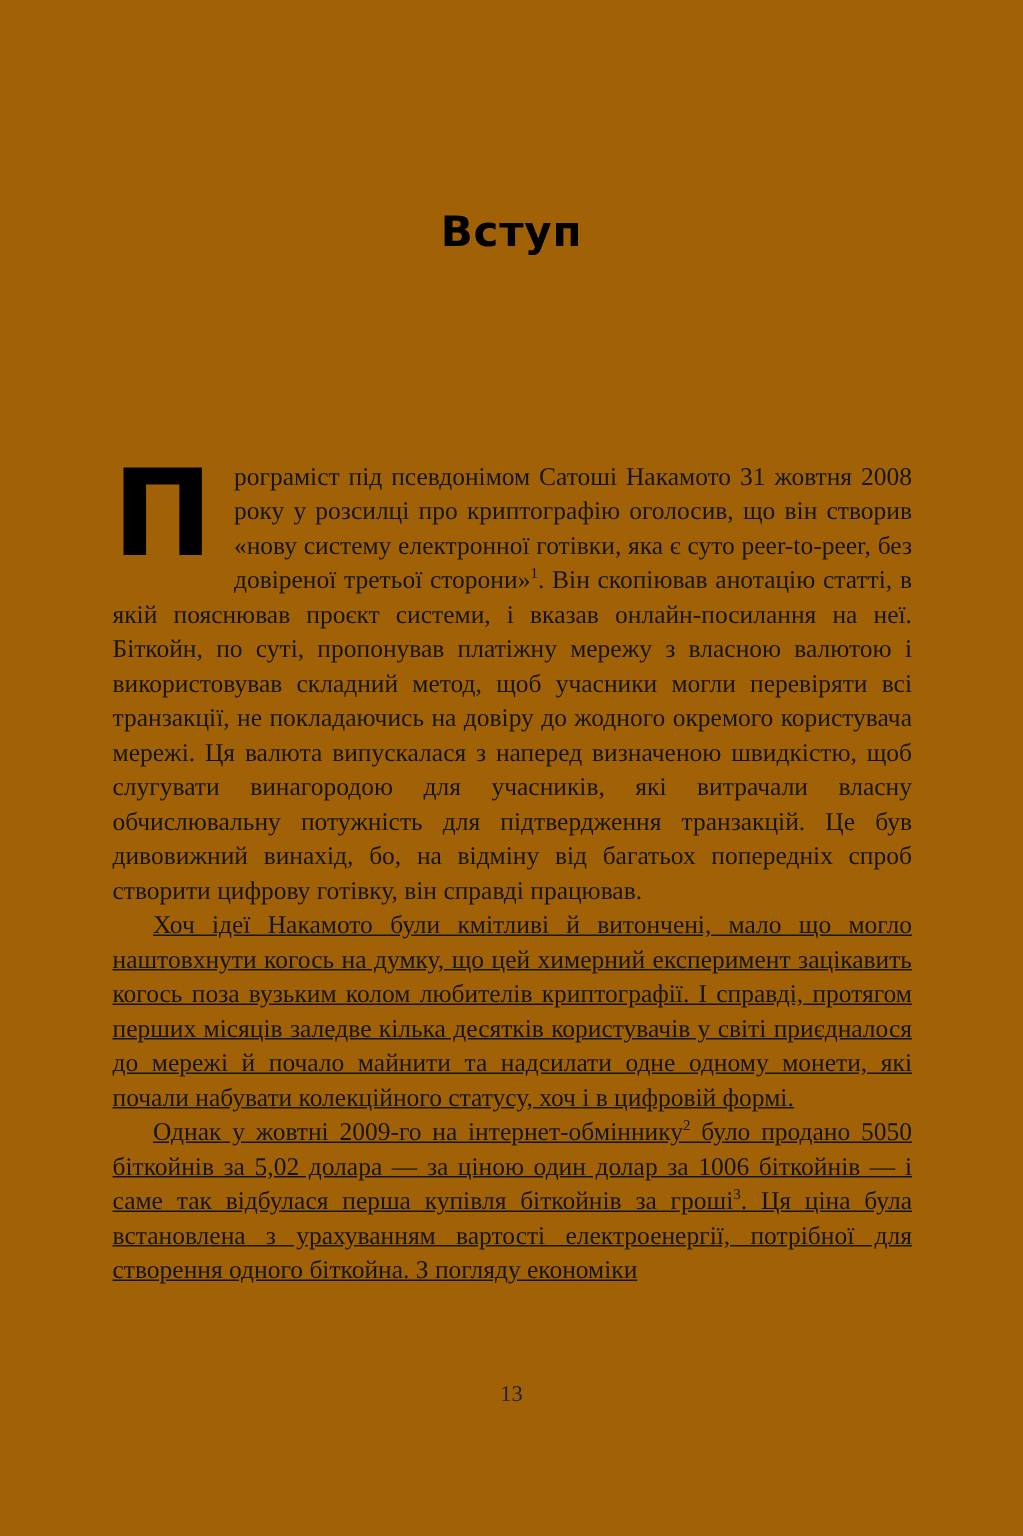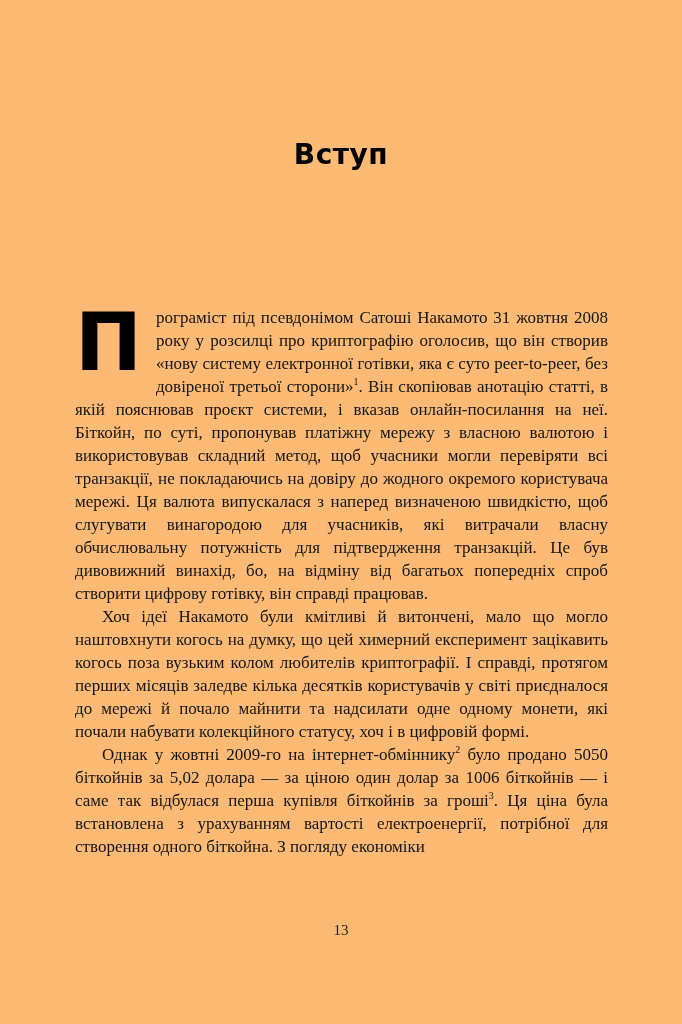--- a/index.html
+++ b/index.html
@@ -2,21 +2,21 @@
 <html lang="uk"><head>
 <meta charset="utf-8">
 <style>
   * { margin: 0; padding: 0; box-sizing: border-box; }
   html, body { background: #ffffff; }
   .page {
     position: relative;
     width: 682px;
     height: 1024px;
     margin: 0 auto;
-    background: #fdba74;
+    background: #a16207;
     color: #151515;
     font-family: "Liberation Serif", serif;
     overflow: hidden;
   }
   .chapter-title {
     position: absolute;
     top: 138px;
     left: 0;
     width: 100%;
     text-align: center;
@@ -31,21 +31,21 @@
     top: 306px;
     left: 75px;
     width: 533px;
     font-size: 17px;
     line-height: 23px;
     text-align: justify;
     hyphens: auto;
     color: #151515;
   }
   .para { margin: 0; }
-  .para.indent { text-indent: 27px; }
+  .para.indent { text-indent: 27px; text-decoration: underline; }
   .dropcap {
     float: left;
     font-family: "DejaVu Sans", sans-serif;
     font-weight: 700;
     font-size: 80px;
     line-height: 69px;
     margin: 2px 14px 0 0;
     color: #000000;
   }
   .lead-bold { font-weight: 400; }

